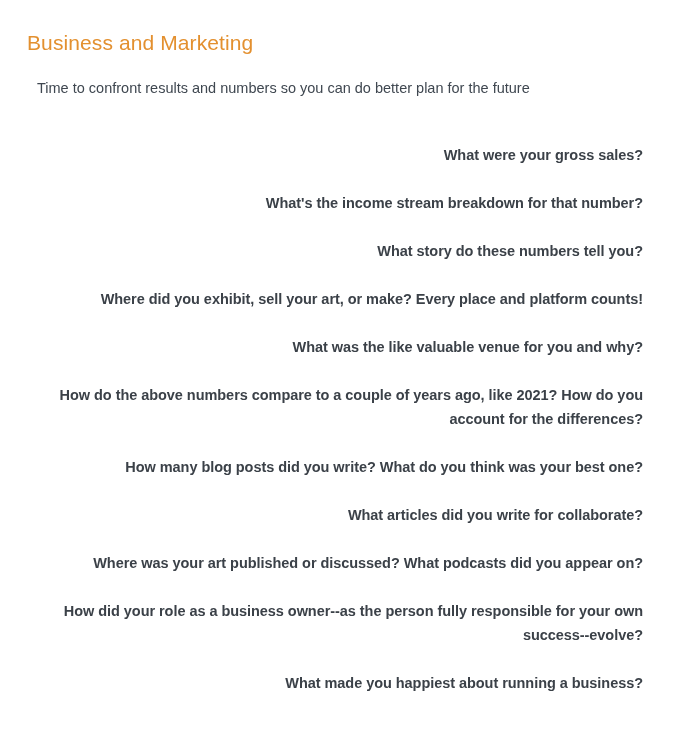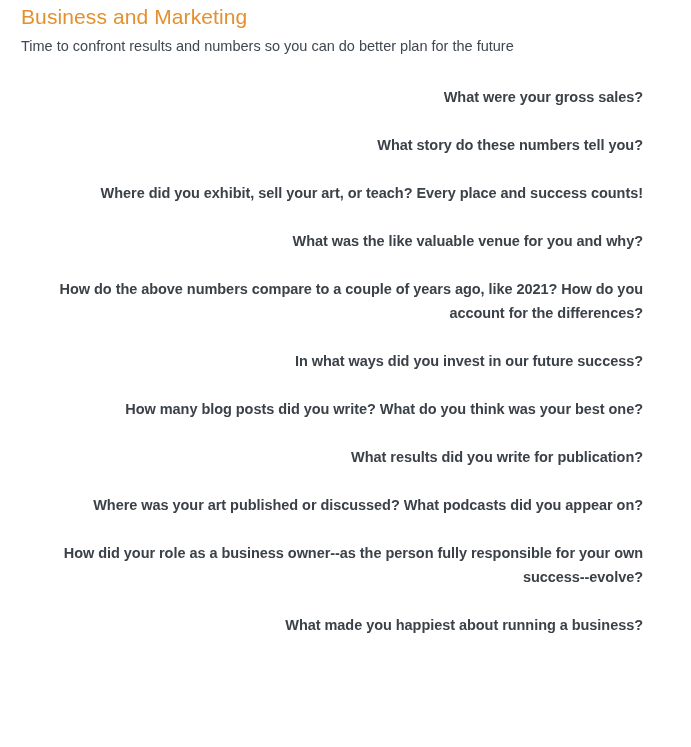--- a/index.html
+++ b/index.html
@@ -21,30 +21,30 @@
     background: #ffffff;
     box-sizing: border-box;
     padding: 0 21px;
   }
   .page-title {
     color: #e3902f;
     font-size: 21px;
     font-weight: 400;
     line-height: 26px;
     letter-spacing: 0.1px;
-    margin: 0;
-    padding-top: 4px;
+    margin: 6px;
+    padding-top: 24px;
     white-space: nowrap;
   }
   .page-subtitle {
     color: #3f4750;
     font-size: 14.5px;
     font-weight: 400;
     line-height: 20px;
-    margin: 0;
+    margin: 16px;
     padding-top: 6px;
     white-space: nowrap;
   }
   .question-list {
     list-style: none;
     margin: 0;
     padding: 0;
     padding-top: 29px;
     width: 622px;
     text-align: right;
@@ -65,25 +65,25 @@
 <body>
 
 <div class="page">
 
   <h1 class="page-title">Business and Marketing</h1>
 
   <p class="page-subtitle">Time to confront results and numbers so you can do better plan for the future</p>
 
   <ul class="question-list">
     <li class="question-item">What were your gross sales?</li>
+    <li class="question-item">What's the income stream breakdown for that number?</li>
     <li class="question-item">What story do these numbers tell you?</li>
-    <li class="question-item">Where did you exhibit, sell your art, or teach? Every place and success counts!</li>
+    <li class="question-item">Where did you exhibit, sell your art, or make? Every place and platform counts!</li>
     <li class="question-item">What was the like valuable venue for you and why?</li>
     <li class="question-item">How do the above numbers compare to a couple of years ago, like 2021? How do you account for the differences?</li>
-    <li class="question-item">In what ways did you invest in our future success?</li>
     <li class="question-item">How many blog posts did you write? What do you think was your best one?</li>
-    <li class="question-item">What results did you write for publication?</li>
+    <li class="question-item">What articles did you write for collaborate?</li>
     <li class="question-item">Where was your art published or discussed? What podcasts did you appear on?</li>
     <li class="question-item">How did your role as a business owner--as the person fully responsible for your own success--evolve?</li>
     <li class="question-item">What made you happiest about running a business?</li>
   </ul>
 
 </div>
 
 </body></html>

